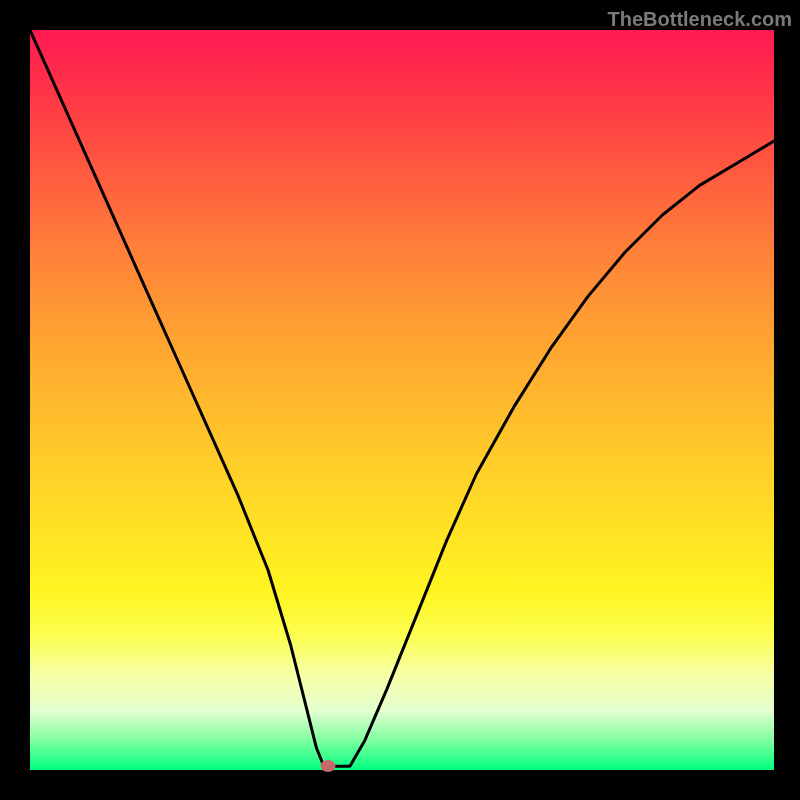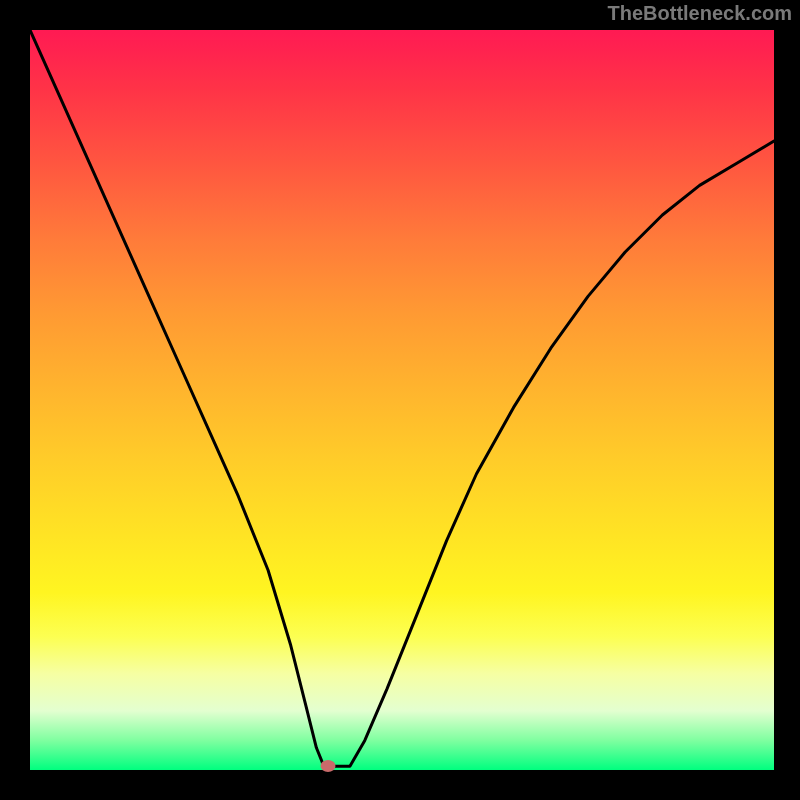--- a/index.html
+++ b/index.html
@@ -5,21 +5,21 @@
   * { margin: 0; padding: 0; box-sizing: border-box; }
   body {
     width: 800px;
     height: 800px;
     background: #000;
     position: relative;
     overflow: hidden;
   }
   .attribution {
     position: absolute;
-    top: 2px;
+    top: 8px;
     right: 8px;
     font-family: Arial, sans-serif;
     font-size: 20px;
     font-weight: bold;
     color: #7a7a7a;
     z-index: 10;
   }
   .plot-area {
     position: absolute;
     left: 30px;

